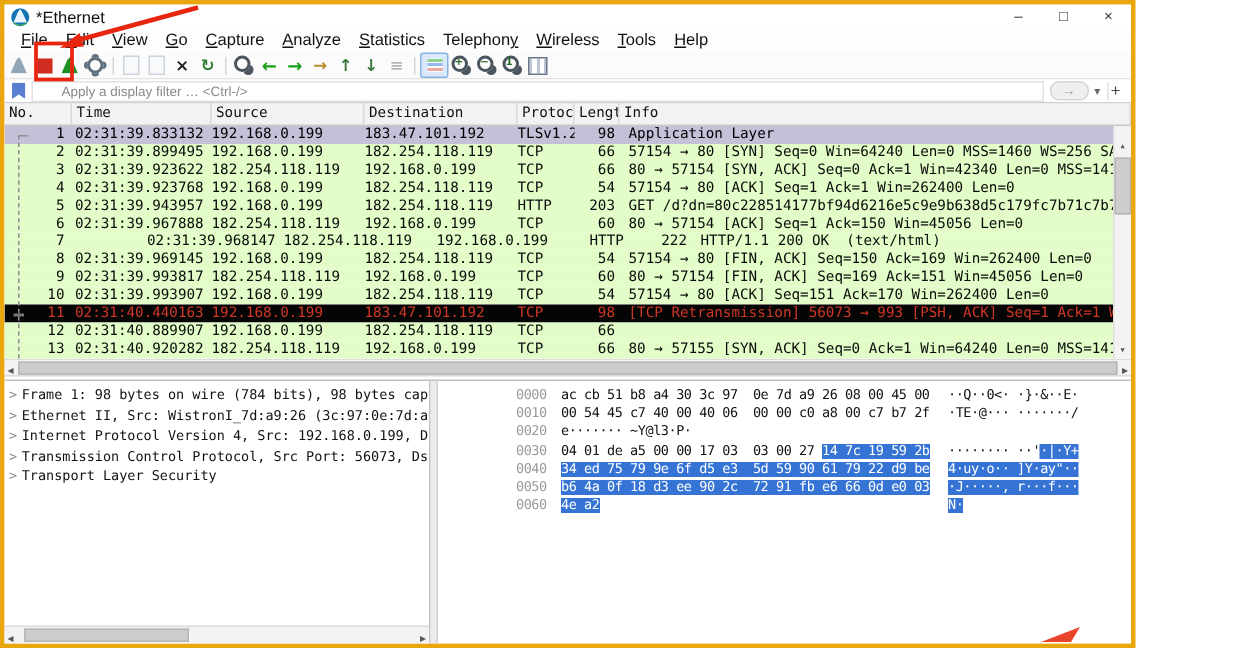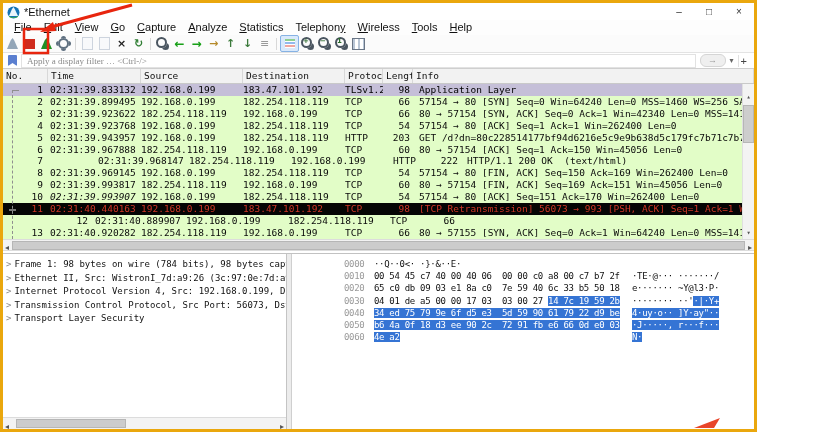--- a/index.html
+++ b/index.html
@@ -47,22 +47,22 @@
   [data-name="go-to-packet-icon"] i{color:#b58a2a;font-weight:bold;}
   [data-name="go-first-icon"] i,[data-name="go-last-icon"] i{color:#3b7a3b;font-weight:bold;}
   [data-name="auto-scroll-icon"] i{color:#9a9a9a;}
   .k-doc.dim{opacity:.55;}
 
   
   .filterbar{height:15px;display:flex;align-items:center;background:#fff;border-bottom:1px solid #cfcfcf;
              padding:0 3px;flex:0 0 auto;}
   .fb-bm{width:9px;height:11px;background:#5b7fd0;border-radius:1px;margin:0 4px 0 2px;
          clip-path:polygon(0 0,100% 0,100% 100%,50% 72%,0 100%);}
-  .fb-input{flex:1;border:1px solid #e2e2e2;height:12px;font-family:Liberation Serif, serif;
-            font-size:9px;color:#555;padding:0 5px;outline:none;background:#fff;}
+  .fb-input{flex:1;border:1px solid #e2e2e2;height:12px;font-family:Liberation Sans, sans-serif;
+            font-size:9px;color:#555;padding:0 19px;outline:none;background:#fff;}
   .fb-input::placeholder{color:#8a8a8a;opacity:1;}
   .fb-apply{width:24px;height:11px;border:1px solid #d5d5d5;border-radius:6px;background:#efefef;color:#9a9a9a;
             font-size:9px;line-height:11px;text-align:center;margin-left:4px;}
   .fb-caret{font-size:8px;color:#666;padding:0 4px;}
   .fb-plus{font-size:11px;color:#444;padding:0 4px 0 2px;border-left:1px solid #e0e0e0;}
 
   
   .plist{flex:0 0 auto;display:flex;flex-direction:column;font-family:"DejaVu Sans Mono",monospace;}
   .phead{height:14px;display:flex;background:#f2f2f2;border-bottom:1px solid #c9c9c9;flex:0 0 auto;}
   .phead span{font-size:9.5px;line-height:14px;color:#111;border-right:1px solid #d8d8d8;
@@ -297,38 +297,38 @@
           <span class="pc-no" data-name="cell-no" style="width: 45px;">9</span>
           <span class="pc-time" data-name="cell-time" style="width: 93px;">02:31:39.993817</span>
           <span class="pc-source" data-name="cell-source" style="width: 102px;">182.254.118.119</span>
           <span class="pc-destination" data-name="cell-destination" style="width: 102px;">192.168.0.199</span>
           <span class="pc-protocol" data-name="cell-protocol" style="width: 38px;">TCP</span>
           <span class="pc-length" data-name="cell-length" style="width: 30px;">60</span>
           <span class="pc-info" data-name="cell-info">80 → 57154 [FIN, ACK] Seq=169 Ack=151 Win=45056 Len=0</span>
         </div>
         <div class="prow row-green" data-name="packet-row">
           <span class="pc-no" data-name="cell-no" style="width: 45px;">10</span>
-          <span class="pc-time" data-name="cell-time" style="width: 93px; font-style: italic;">02:31:39.993907</span>
+          <span class="pc-time" data-name="cell-time" style="width: 93px;">02:31:39.993907</span>
           <span class="pc-source" data-name="cell-source" style="width: 102px;">192.168.0.199</span>
           <span class="pc-destination" data-name="cell-destination" style="width: 102px;">182.254.118.119</span>
           <span class="pc-protocol" data-name="cell-protocol" style="width: 38px;">TCP</span>
           <span class="pc-length" data-name="cell-length" style="width: 30px;">54</span>
           <span class="pc-info" data-name="cell-info">57154 → 80 [ACK] Seq=151 Ack=170 Win=262400 Len=0</span>
         </div>
         <div class="prow row-badtcp" data-name="packet-row">
           <span class="pc-no" data-name="cell-no" style="width: 45px;">11</span>
           <span class="pc-time" data-name="cell-time" style="width: 93px;">02:31:40.440163</span>
           <span class="pc-source" data-name="cell-source" style="width: 102px;">192.168.0.199</span>
           <span class="pc-destination" data-name="cell-destination" style="width: 102px;">183.47.101.192</span>
           <span class="pc-protocol" data-name="cell-protocol" style="width: 38px;">TCP</span>
           <span class="pc-length" data-name="cell-length" style="width: 30px;">98</span>
           <span class="pc-info" data-name="cell-info">[TCP Retransmission] 56073 → 993 [PSH, ACK] Seq=1 Ack=1 Win=1025 Len=44</span>
         </div>
         <div class="prow row-green" data-name="packet-row">
-          <span class="pc-no" data-name="cell-no" style="width: 45px; margin-left: 45px;">12</span>
+          <span class="pc-no" data-name="cell-no" style="width: 45px;">12</span>
           <span class="pc-time" data-name="cell-time" style="width: 93px;">02:31:40.889907</span>
           <span class="pc-source" data-name="cell-source" style="width: 102px;">192.168.0.199</span>
           <span class="pc-destination" data-name="cell-destination" style="width: 102px;">182.254.118.119</span>
           <span class="pc-protocol" data-name="cell-protocol" style="width: 38px;">TCP</span>
           <span class="pc-length" data-name="cell-length" style="width: 30px;">66</span>
         </div>
         <div class="prow row-green" data-name="packet-row">
           <span class="pc-no" data-name="cell-no" style="width: 45px;">13</span>
           <span class="pc-time" data-name="cell-time" style="width: 93px;">02:31:40.920282</span>
           <span class="pc-source" data-name="cell-source" style="width: 102px;">182.254.118.119</span>
@@ -365,23 +365,23 @@
         </div>
       <div class="dbar" data-name="details-hscrollbar">
         <span class="sb-left" data-name="scroll-left-icon"></span>
         <span class="dthumb" data-name="details-hscroll-thumb"></span>
         <span class="sb-right" data-name="scroll-right-icon"></span>
       </div>
     </div>
     <div class="vsplit" data-name="pane-splitter"></div>
     <div class="hpane" data-name="packet-bytes-pane">
       <div class="hrows" data-name="hex-rows">
-          <div class="hrow" data-name="hex-row"><span class="hoff" data-name="hex-offset">0000</span><span class="hasc" data-name="hex-ascii"><span>··Q··0&lt;· ·}·&amp;··E·</span><span class=""></span></span></div>
+          <div class="hrow" data-name="hex-row"><span class="hoff" data-name="hex-offset">0000</span><span class="hhx" data-name="hex-bytes"><span>ac cb 51 b8 a4 30 3c 97  0e 7d a9 26 08 00 45 00</span><span class=""></span></span><span class="hasc" data-name="hex-ascii"><span>··Q··0&lt;· ·}·&amp;··E·</span><span class=""></span></span></div>
           <div class="hrow" data-name="hex-row"><span class="hoff" data-name="hex-offset">0010</span><span class="hhx" data-name="hex-bytes"><span>00 54 45 c7 40 00 40 06  00 00 c0 a8 00 c7 b7 2f</span><span class=""></span></span><span class="hasc" data-name="hex-ascii"><span>·TE·@··· ·······/</span><span class=""></span></span></div>
-          <div class="hrow" data-name="hex-row"><span class="hoff" data-name="hex-offset">0020</span><span class="hhx" data-name="hex-bytes"><span>65 c0 db 09 03 e1 8a c0  7e 59 40 6c 33 b5 50 18</span><span class=""></span></span><span class="hasc" data-name="hex-ascii"><span>e······· ~Y@l3·P·</span><span class=""></span></span></div>
+          <div class="hrow" data-name="hex-row"><span class="hoff" data-name="hex-offset">0020</span><span class="hasc" data-name="hex-ascii"><span>e······· ~Y@l3·P·</span><span class=""></span></span></div>
           <div class="hrow" data-name="hex-row"><span class="hoff" data-name="hex-offset">0030</span><span class="hhx" data-name="hex-bytes"><span>04 01 de a5 00 00 17 03  03 00 27 </span><span class="selb">14 7c 19 59 2b</span></span><span class="hasc" data-name="hex-ascii"><span>········ ··'</span><span class="selb">·|·Y+</span></span></div>
           <div class="hrow" data-name="hex-row"><span class="hoff" data-name="hex-offset">0040</span><span class="hhx" data-name="hex-bytes"><span></span><span class="selb">34 ed 75 79 9e 6f d5 e3  5d 59 90 61 79 22 d9 be</span></span><span class="hasc" data-name="hex-ascii"><span></span><span class="selb">4·uy·o·· ]Y·ay"··</span></span></div>
           <div class="hrow" data-name="hex-row"><span class="hoff" data-name="hex-offset">0050</span><span class="hhx" data-name="hex-bytes"><span></span><span class="selb">b6 4a 0f 18 d3 ee 90 2c  72 91 fb e6 66 0d e0 03</span></span><span class="hasc" data-name="hex-ascii"><span></span><span class="selb">·J·····, r···f···</span></span></div>
           <div class="hrow" data-name="hex-row"><span class="hoff" data-name="hex-offset">0060</span><span class="hhx" data-name="hex-bytes"><span></span><span class="selb">4e a2</span></span><span class="hasc" data-name="hex-ascii"><span></span><span class="selb">N·</span></span></div>
         </div>
     </div>
   </div>
 
   <svg class="annot" data-name="annotation-overlay" viewBox="0 0 827 426">
     <rect data-name="annotation-box" x="21" y="26" width="24" height="24" fill="none" stroke="#e8250e" stroke-width="2.5"></rect>

